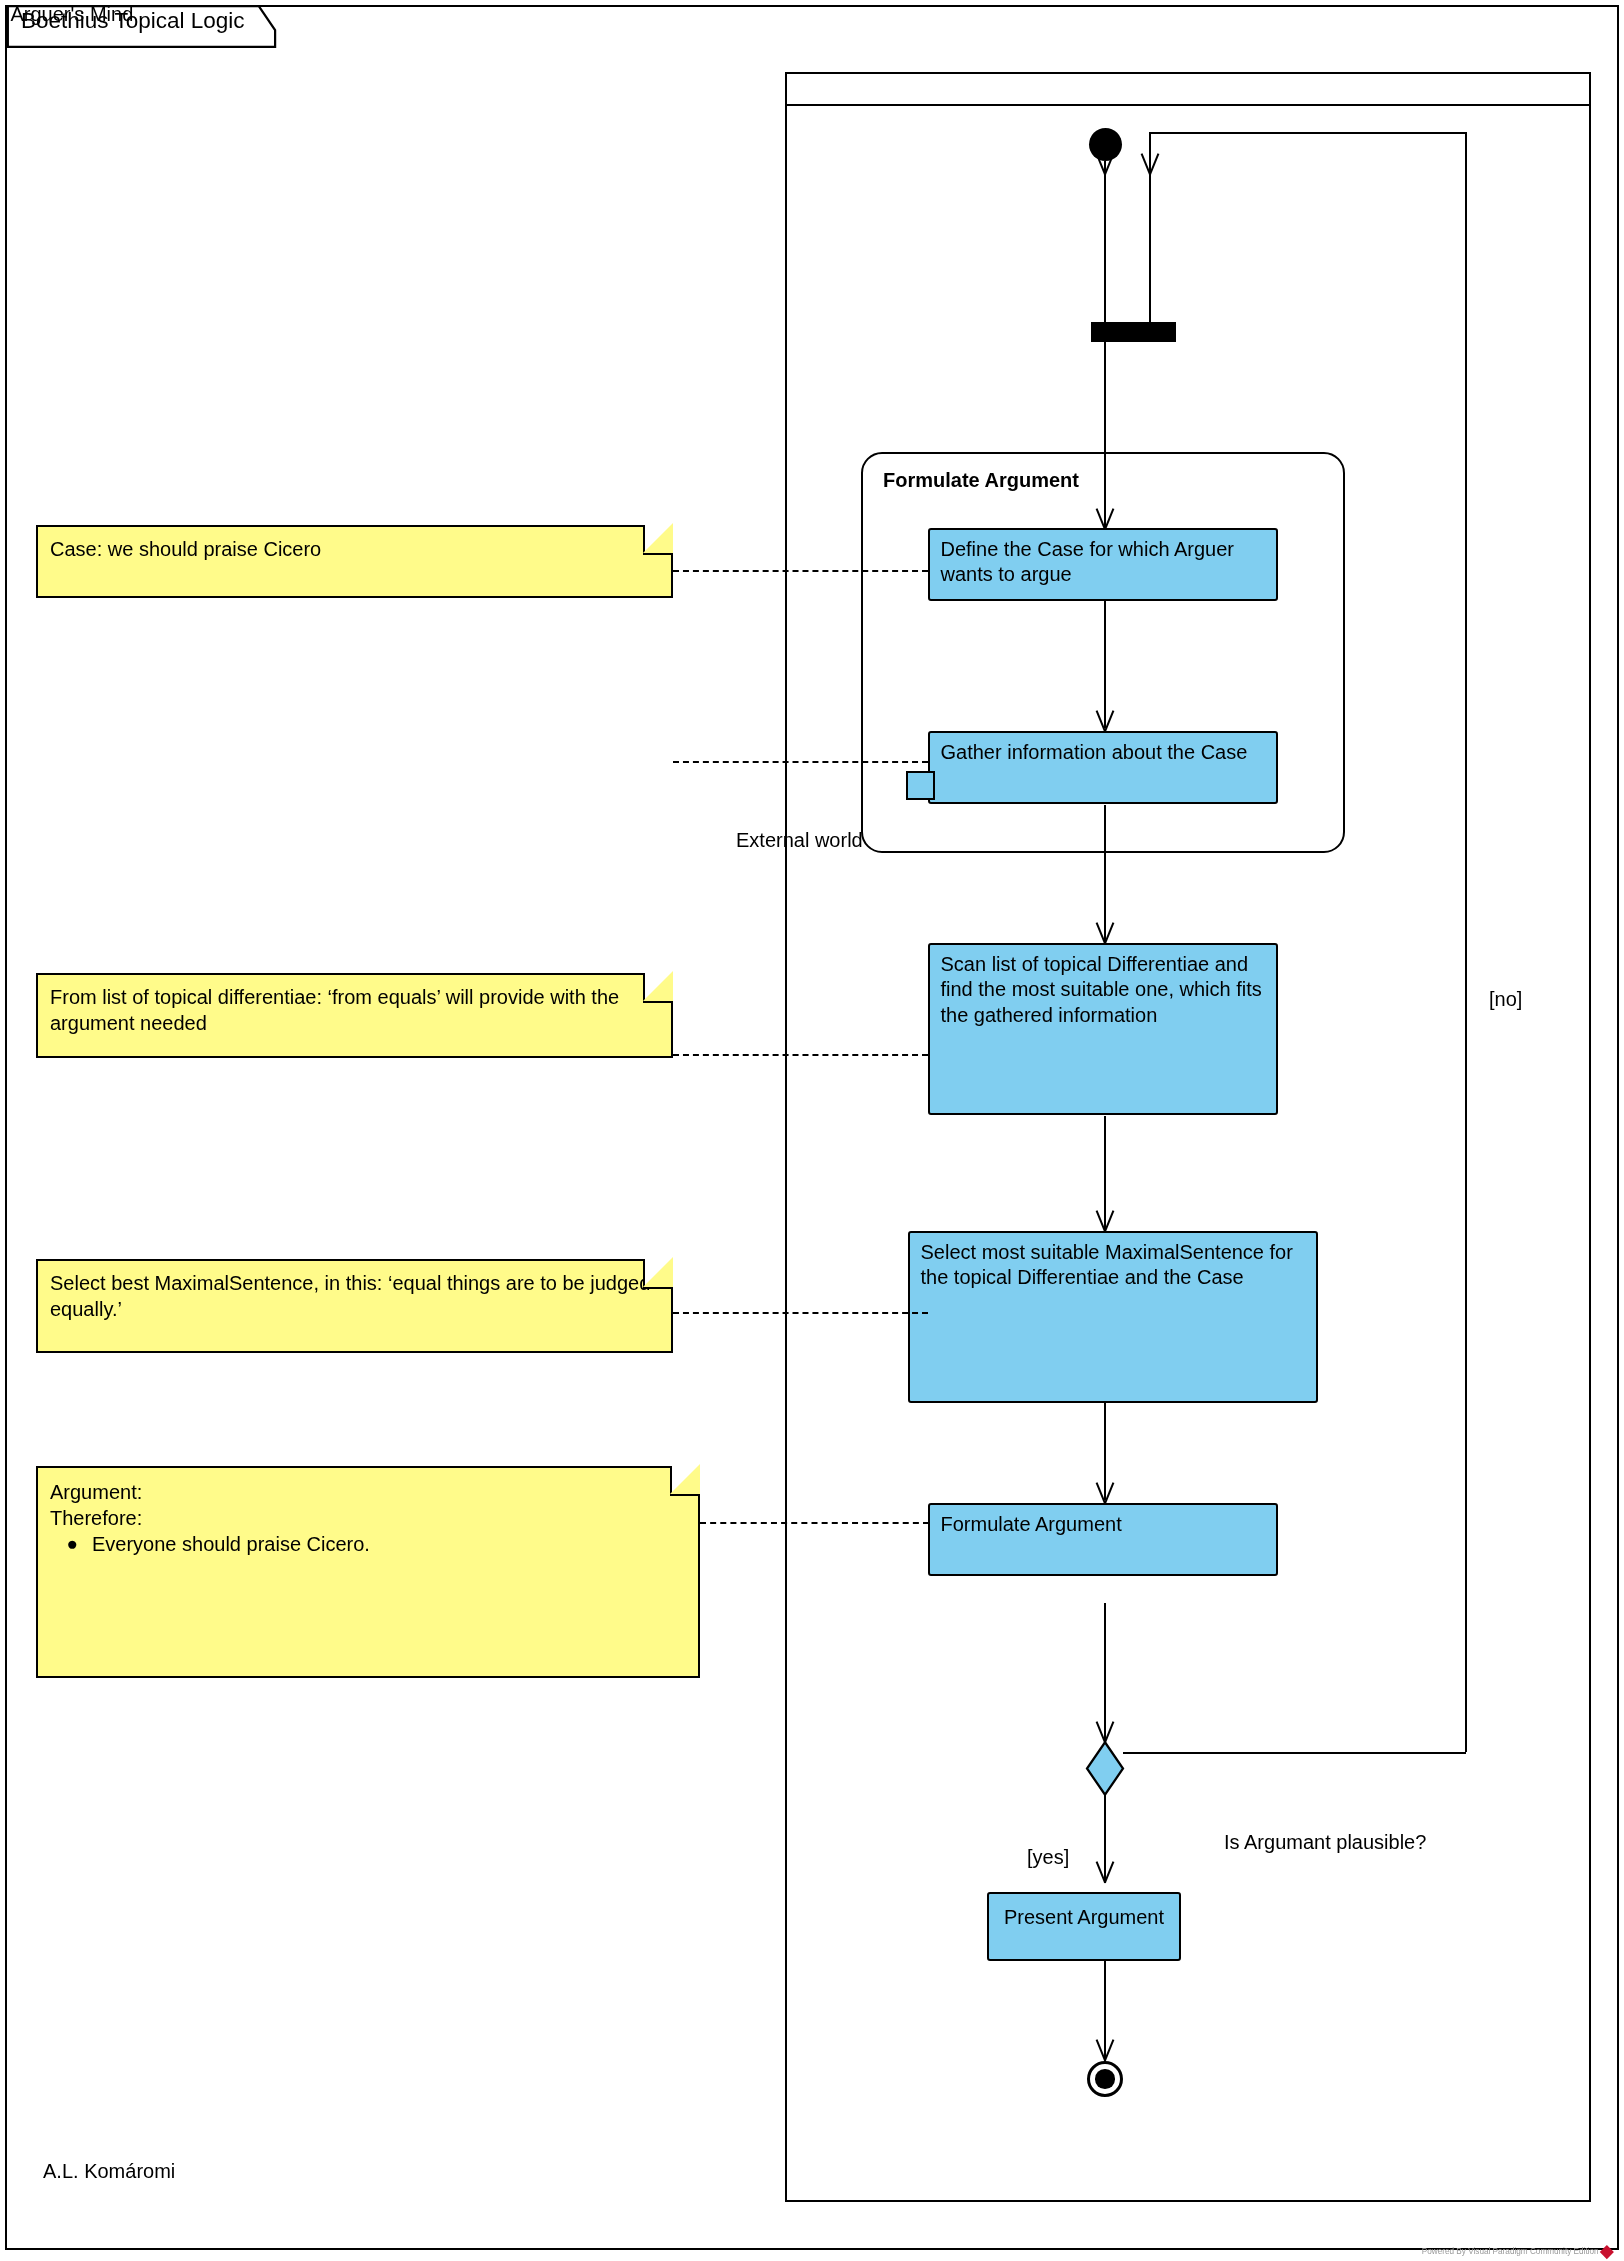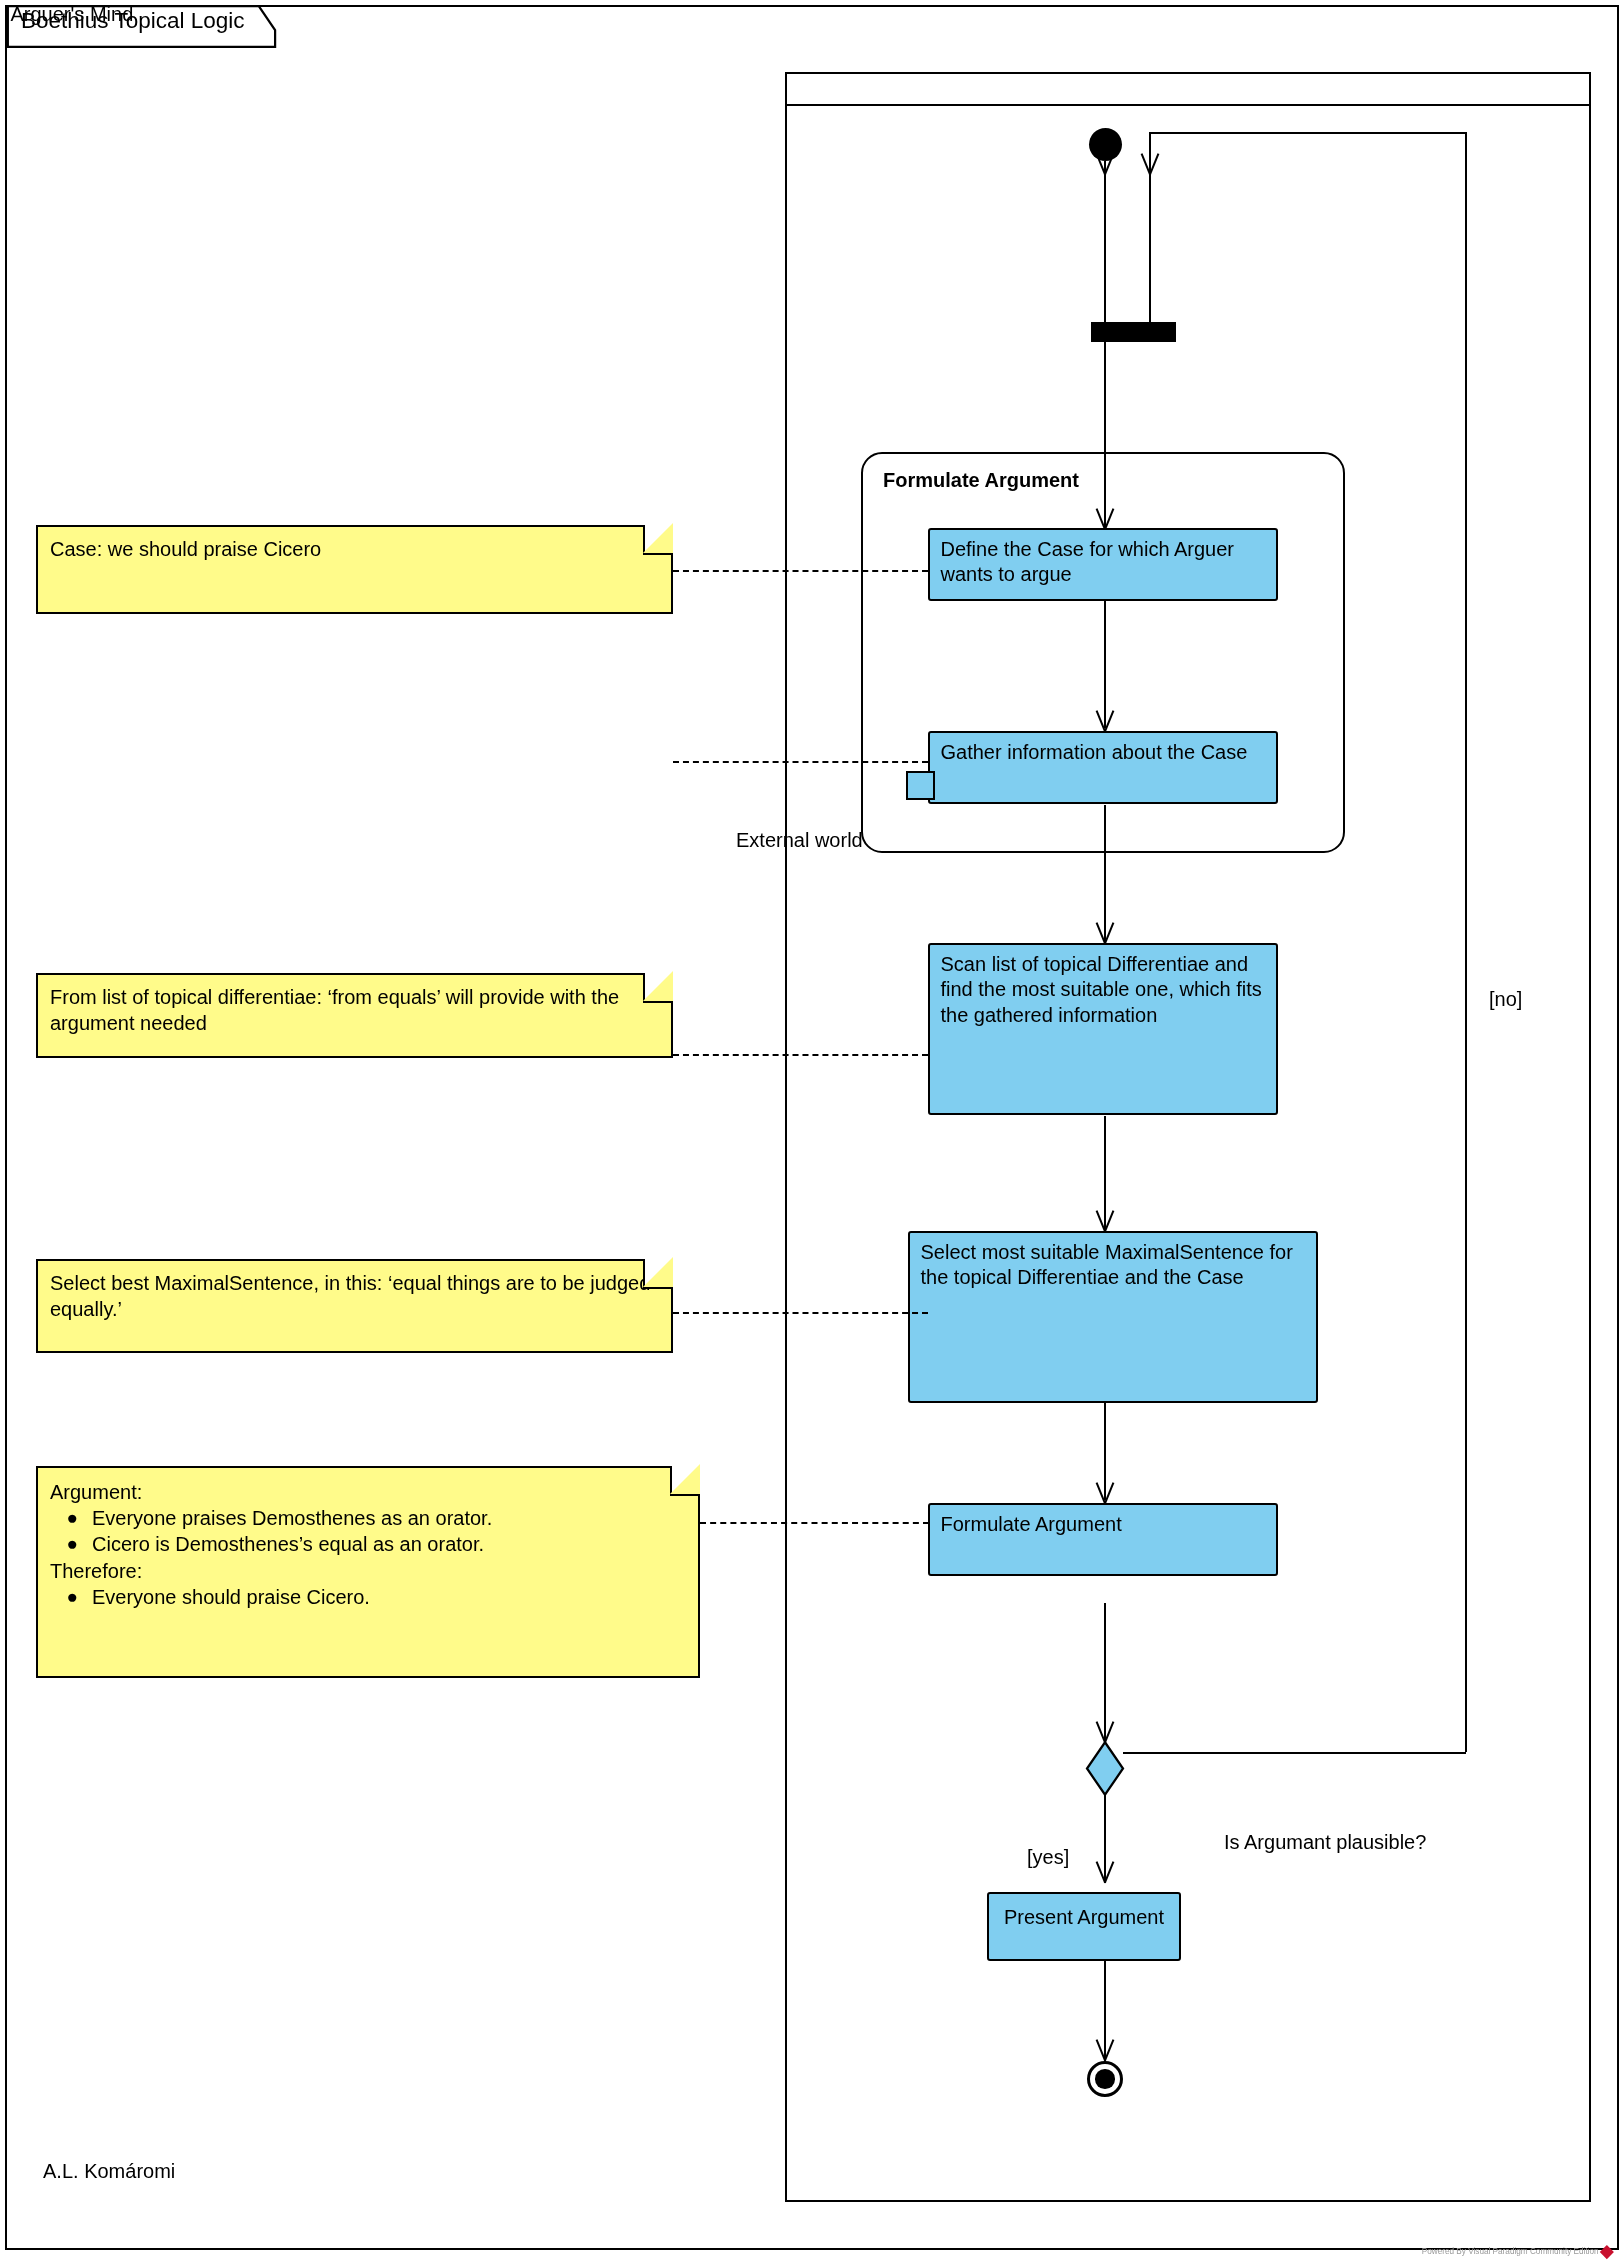--- a/index.html
+++ b/index.html
@@ -348,21 +348,21 @@
   <div class="arrow-down" style="left:1105px;top:1882px;"></div>
 
   <div class="action center" style="left:987px;top:1892px;width:194px;height:69px;">Present Argument</div>
 
   <div class="vline" style="left:1104px;top:1961px;height:97px;"></div>
   <div class="arrow-down" style="left:1105px;top:2060px;"></div>
   <div class="final-node" style="left:1087px;top:2061px;"></div>
 
   <div class="label" style="left:736px;top:829px;">External world</div>
 
-  <div class="note" style="left:36px;top:525px;width:637px;height:89px;">
+  <div class="note" style="left:36px;top:525px;width:637px;height:73px;">
     <div class="fold"></div>
     <span>Case: we should praise Cicero</span>
   </div>
   <div class="dline" style="left:673px;top:570px;width:255px;"></div>
 
   <div class="dline" style="left:673px;top:761px;width:255px;"></div>
 
   <div class="note" style="left:36px;top:973px;width:637px;height:85px;">
     <div class="fold"></div>
     <span>From list of topical differentiae: ‘from equals’ will provide with the argument needed</span>
@@ -371,24 +371,20 @@
 
   <div class="note" style="left:36px;top:1259px;width:637px;height:94px;">
     <div class="fold"></div>
     <span>Select best MaximalSentence, in this: ‘equal things are to be judged equally.’</span>
   </div>
   <div class="dline" style="left:673px;top:1312px;width:255px;"></div>
 
   <div class="note" style="left:36px;top:1466px;width:664px;height:212px;padding-top:10.5px;">
     <div class="fold"></div>
     <div>Argument:</div>
-    <ul class="note-list">
-      <li>Everyone praises Demosthenes as an orator.</li>
-      <li>Cicero is Demosthenes’s equal as an orator.</li>
-    </ul>
     <div>Therefore:</div>
     <ul class="note-list">
       <li>Everyone should praise Cicero.</li>
     </ul>
   </div>
   <div class="dline" style="left:700px;top:1522px;width:229px;"></div>
 
   <div class="signature" style="left:43px;top:2160px;">A.L. Komáromi</div>
 
   <div class="watermark">

